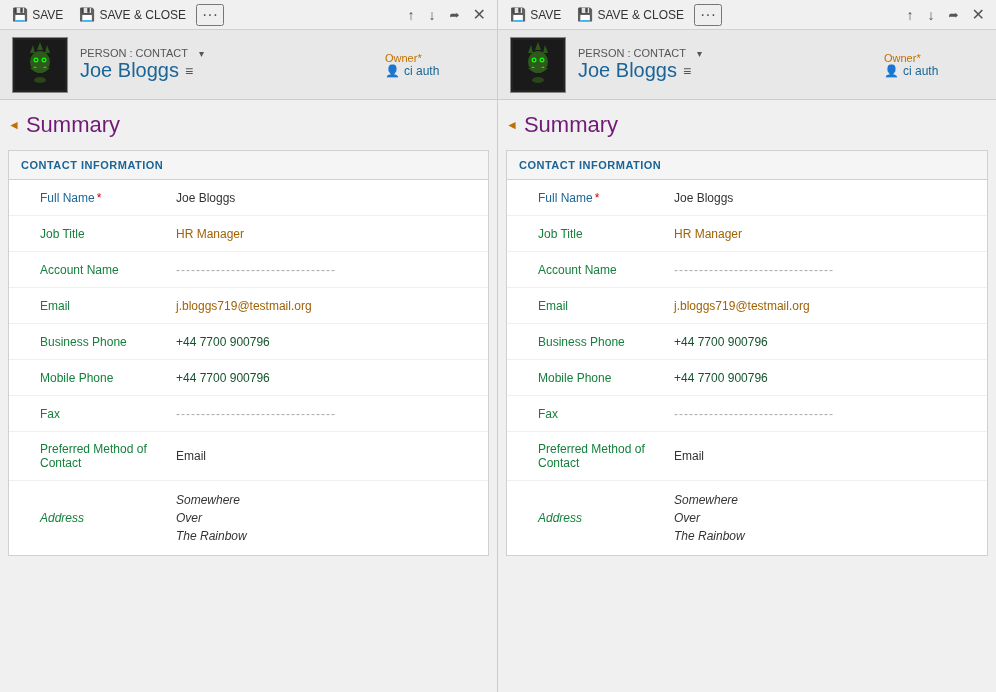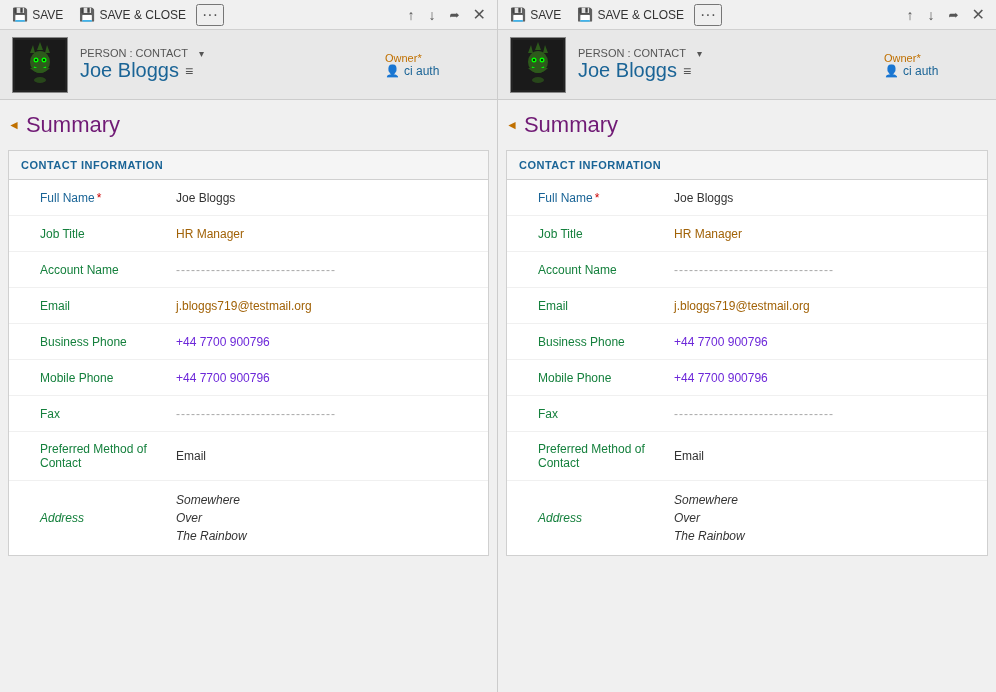--- a/index.html
+++ b/index.html
@@ -219,21 +219,21 @@
     .field-value {
       flex: 1;
       padding: 10px 8px;
       font-size: 12px;
       color: #333;
     }
     .field-value.link {
       color: #a16207;
     }
     .field-value.phone {
-      color: #6d28d9;
+      color: #14532d;
     }
     .field-value.dashes {
       color: #aaa;
       letter-spacing: 1px;
     }
     .field-value.multiline {
       line-height: 1.5;
     }
   </style>
 </head>

